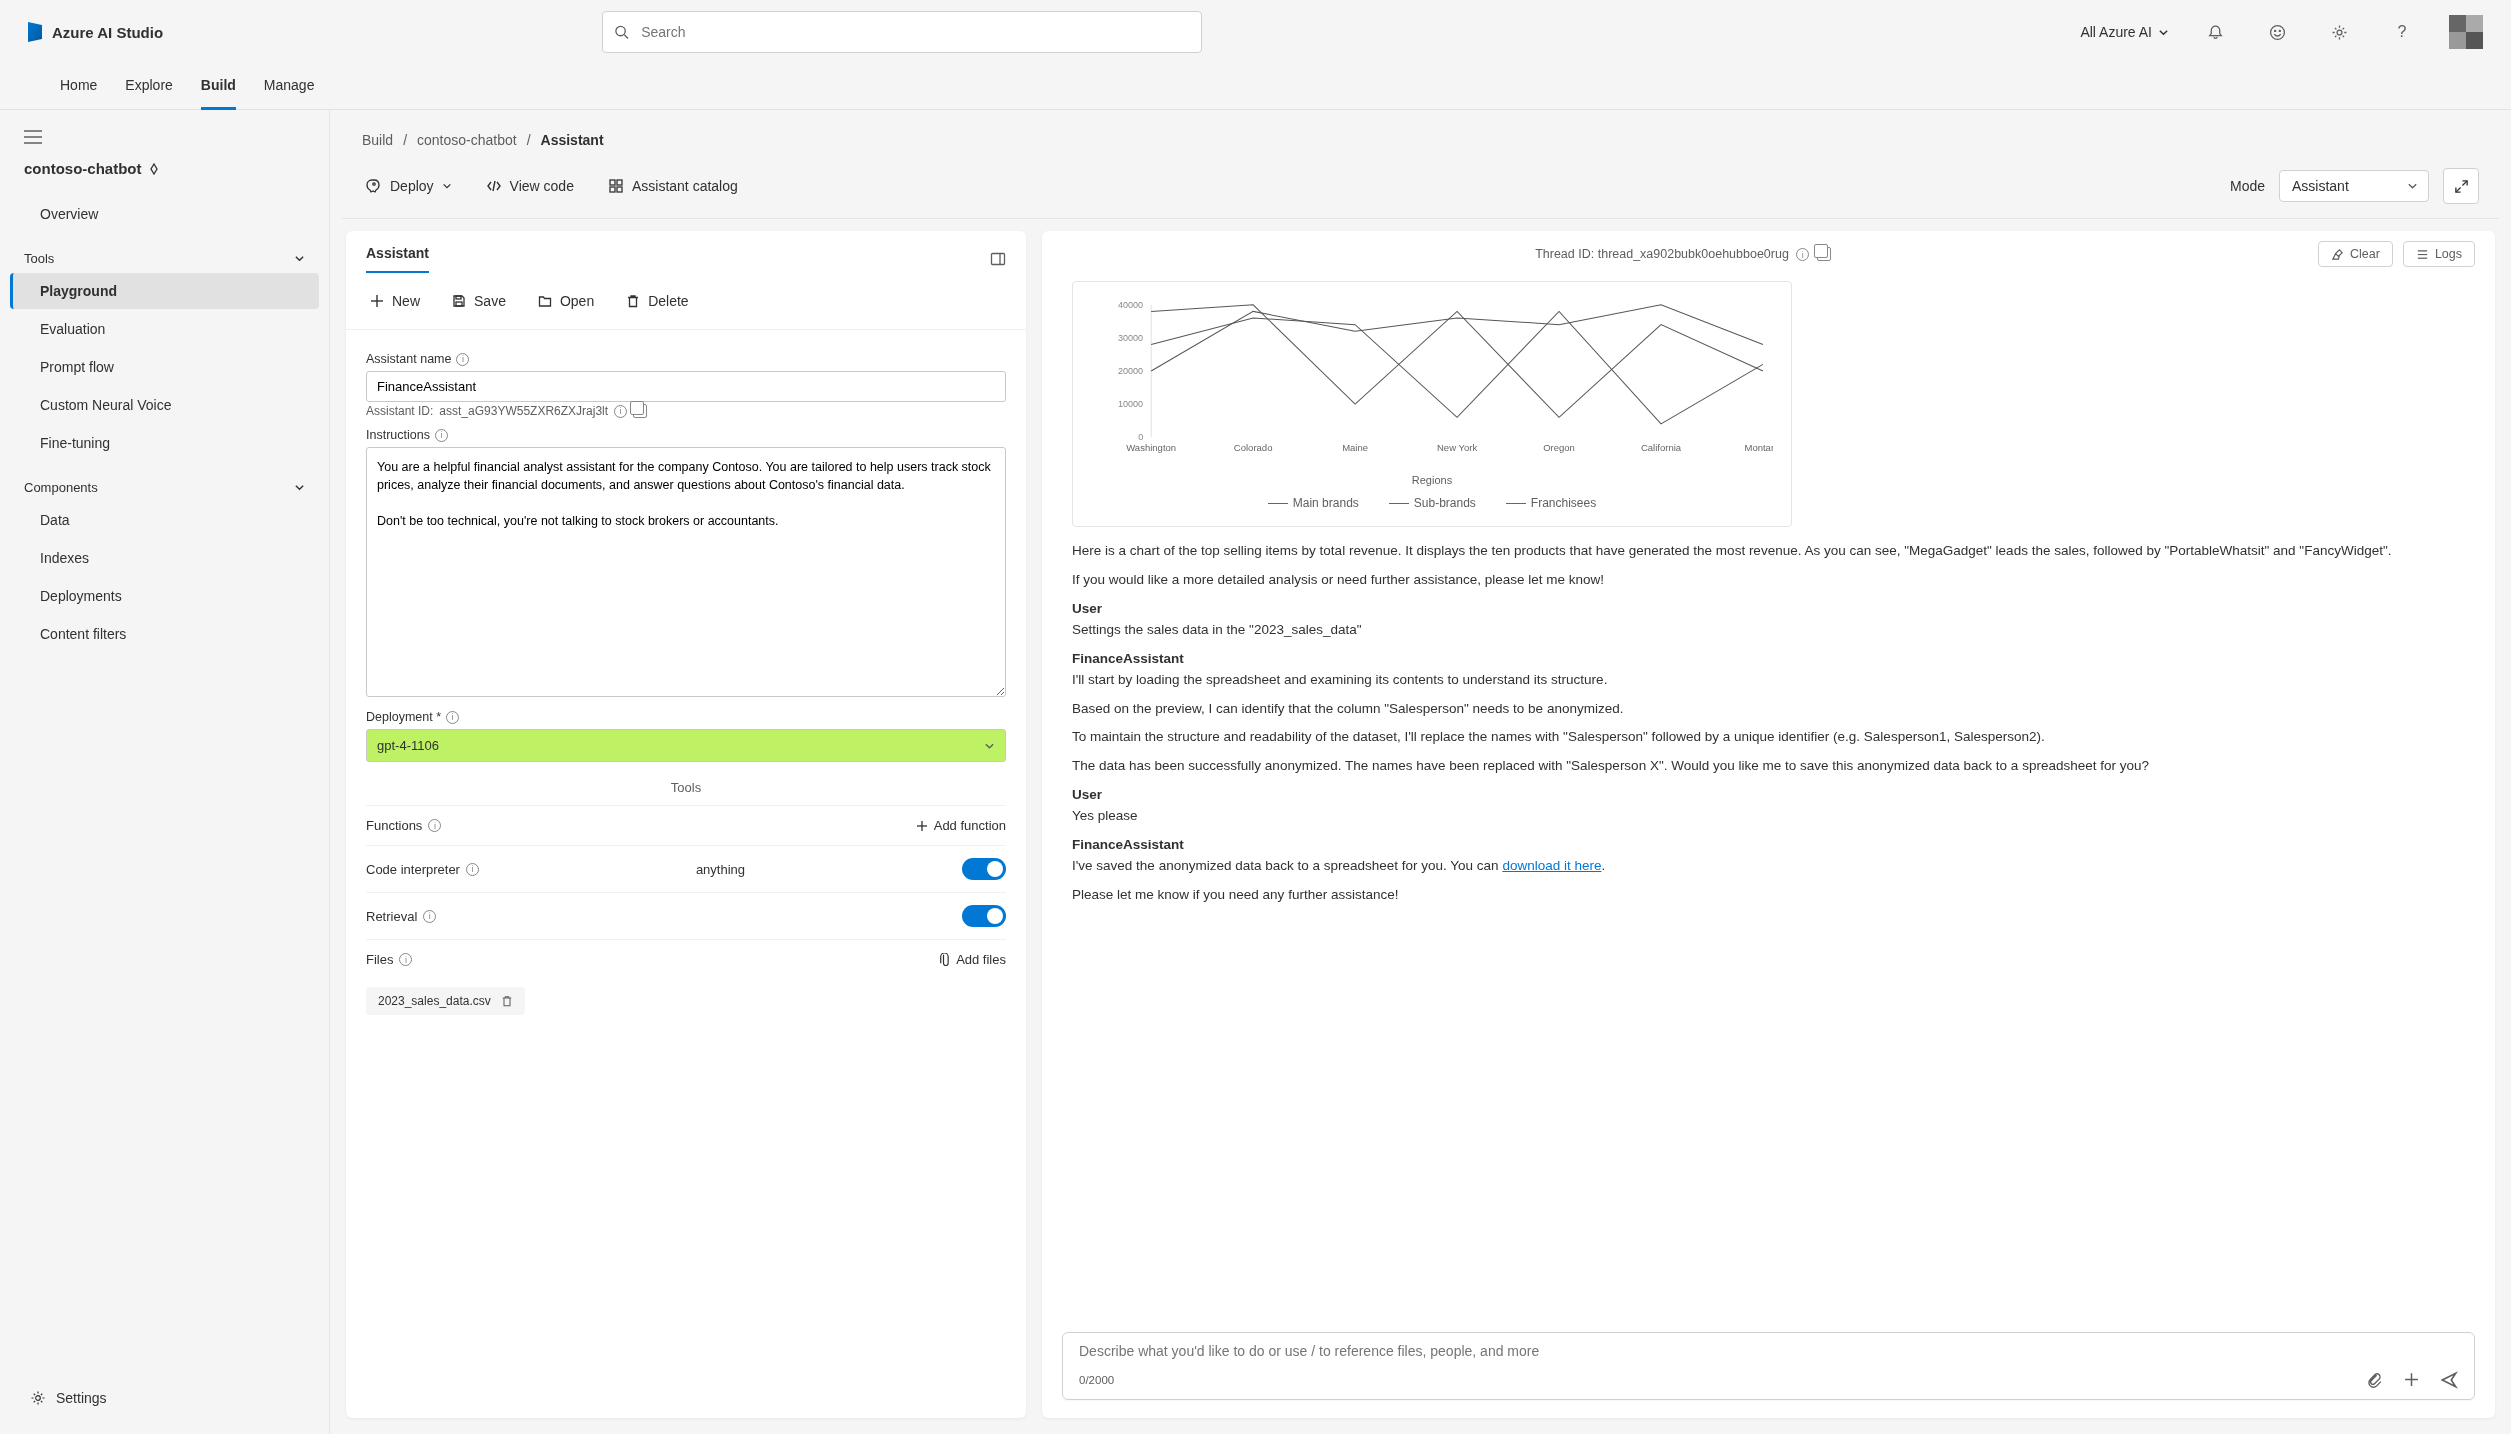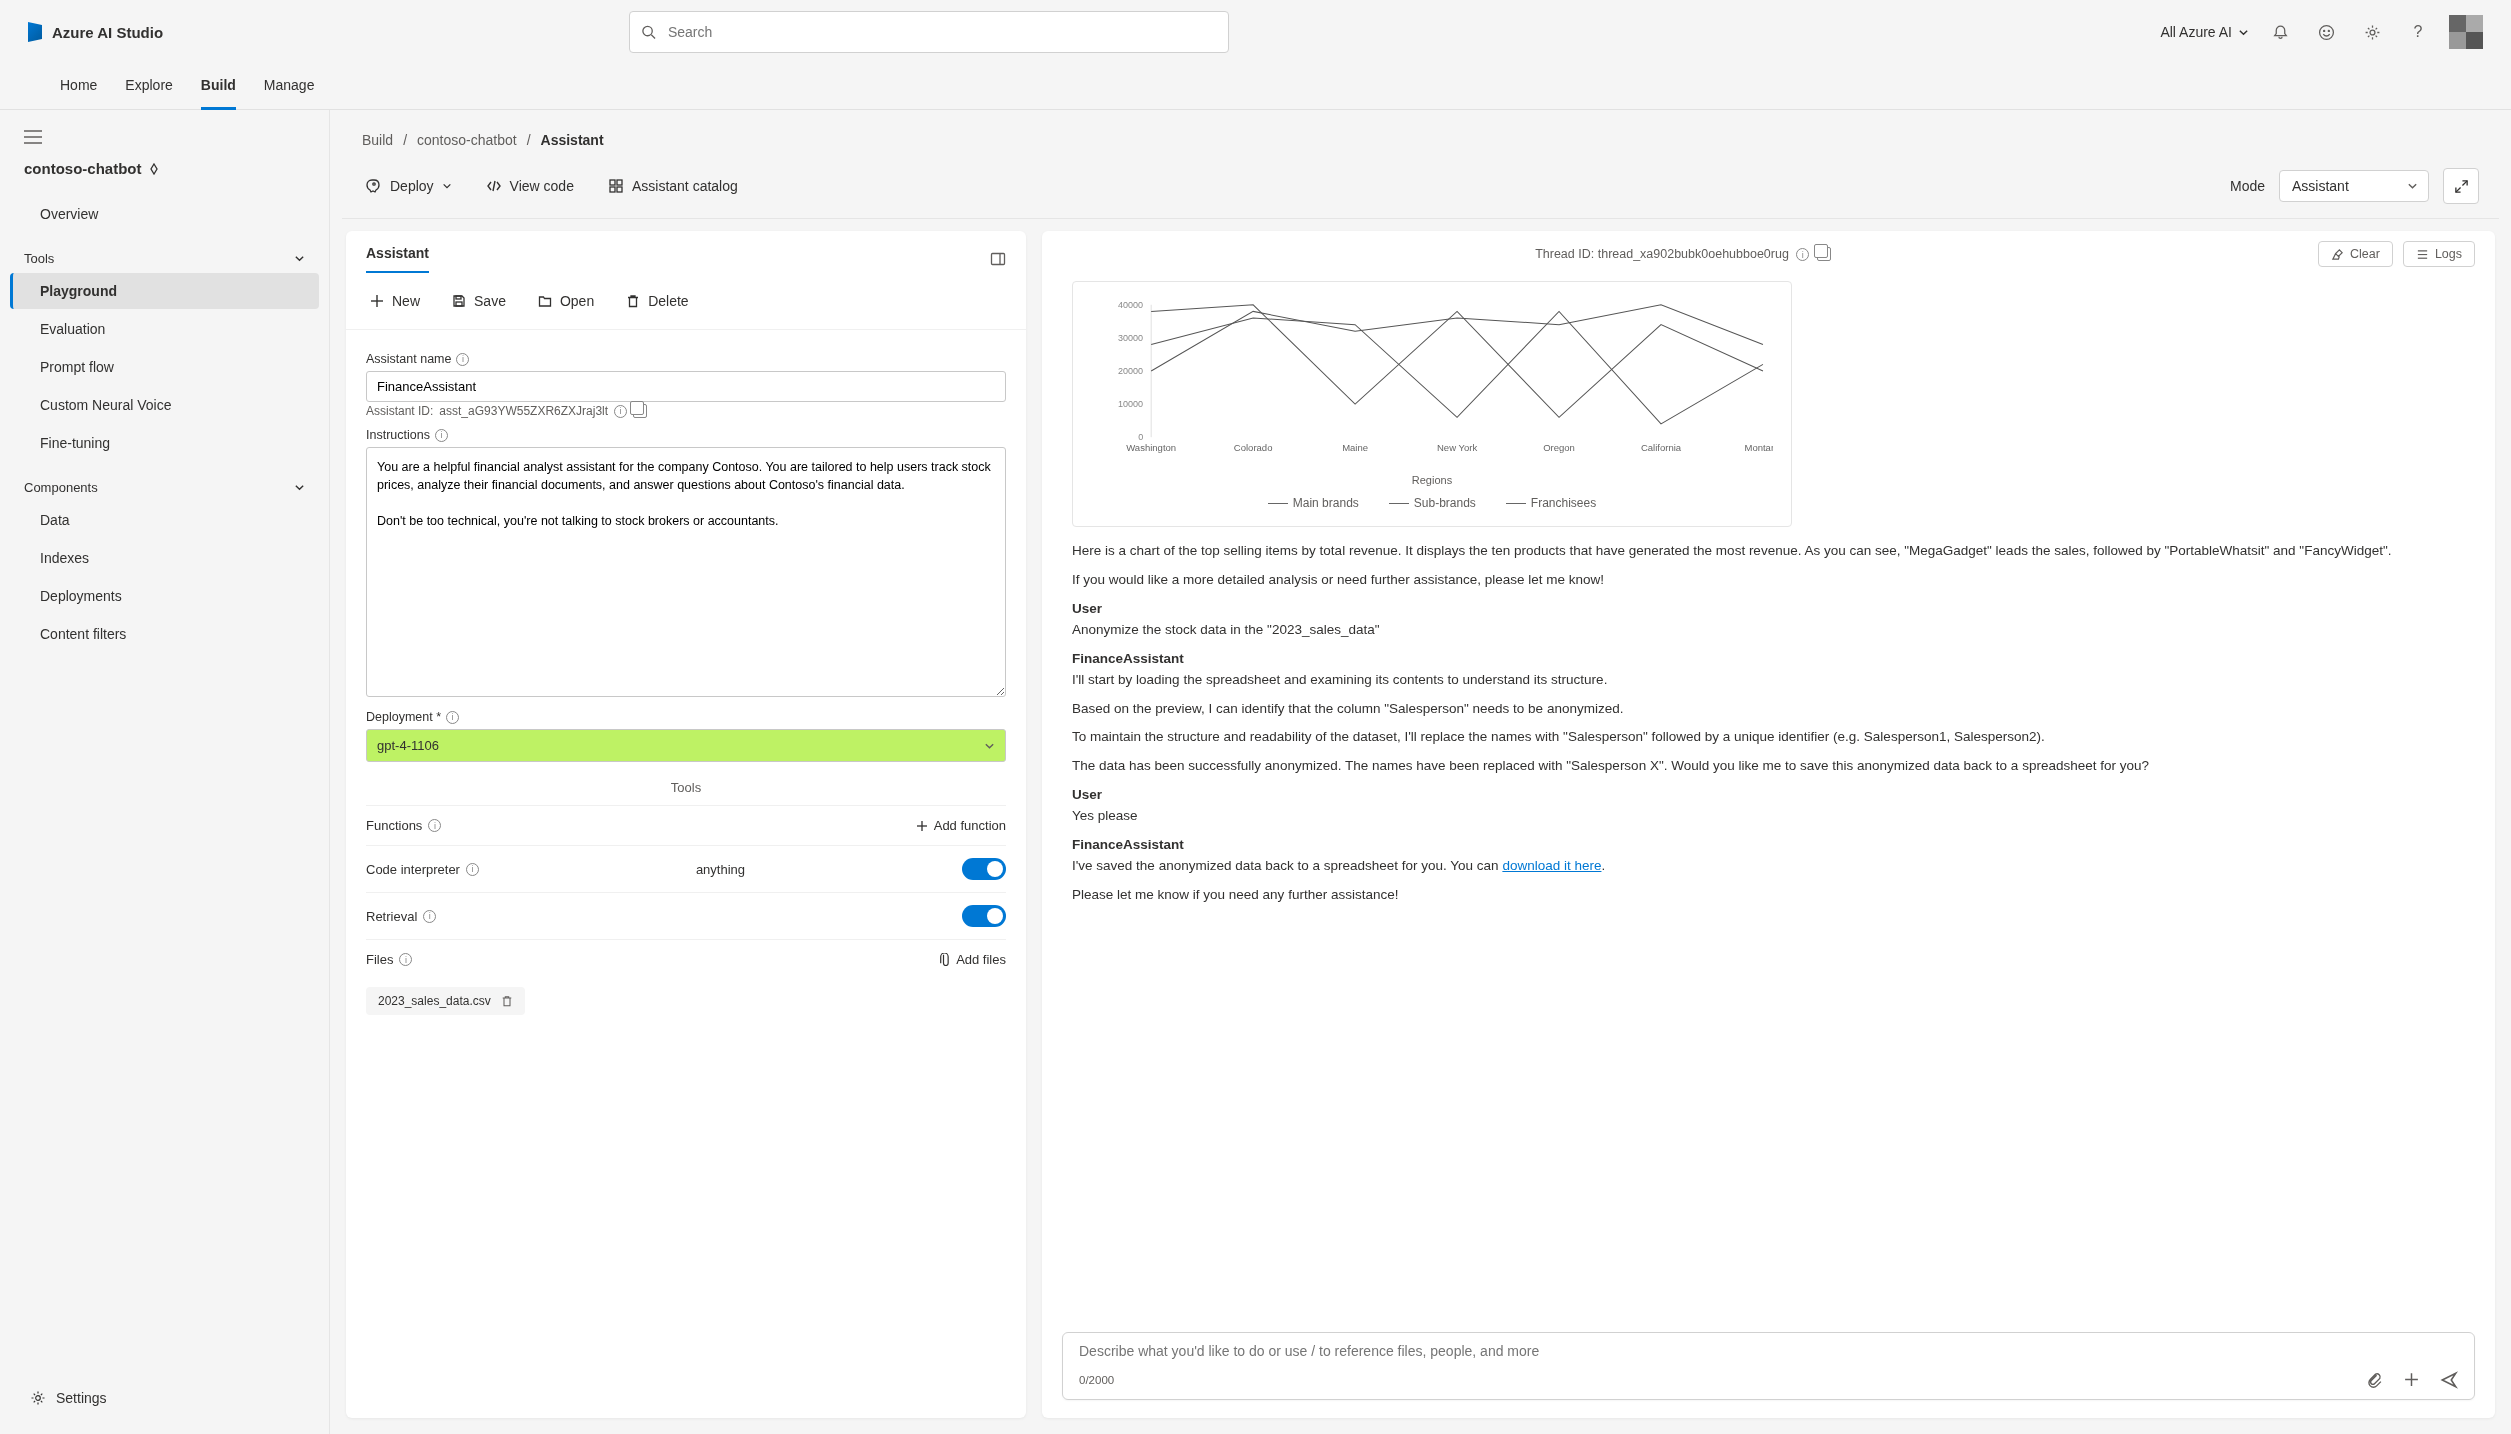--- a/index.html
+++ b/index.html
@@ -5,21 +5,21 @@
   * { box-sizing: border-box; margin: 0; padding: 0; font-family: "Segoe UI", Arial, sans-serif; }
   body { background: #f5f5f5; color: #323130; font-size: 13px; width: 2511px; height: 1434px; overflow: hidden; transform-origin: top left; }
   
   
   .topbar { height: 64px; background: #f5f5f5; display: flex; align-items: center; padding: 0 28px; }
   .brand { display: flex; align-items: center; gap: 10px; font-size: 15px; font-weight: 600; color: #323130; }
   .brand-icon { width: 14px; height: 20px; background: linear-gradient(135deg,#0078d4,#005a9e); clip-path: polygon(0 0, 100% 15%, 100% 85%, 0 100%); }
   .search-wrap { margin-left: auto; margin-right: auto; position: relative; }
   .search-input { width: 600px; height: 42px; border: 1px solid #d1d1d1; border-radius: 4px; background: #fff; padding: 0 14px 0 38px; font-size: 14px; color: #605e5c; }
   .search-icon-abs { position: absolute; left: 12px; top: 50%; transform: translateY(-50%); color: #605e5c; }
-  .top-right { display: flex; align-items: center; gap: 16px; margin-left: auto; }
+  .top-right { display: flex; align-items: center; gap: 32px; margin-left: auto; }
   .scope { display: flex; align-items: center; gap: 6px; font-size: 14px; color: #323130; cursor: pointer; }
   .icon-btn { width: 30px; height: 30px; display: flex; align-items: center; justify-content: center; color: #605e5c; cursor: pointer; border-radius: 4px; }
   .avatar { width: 34px; height: 34px; background: #888; display: grid; grid-template-columns: 1fr 1fr; grid-template-rows: 1fr 1fr; }
   .avatar div:nth-child(1){background:#666;} .avatar div:nth-child(2){background:#aaa;} .avatar div:nth-child(3){background:#999;} .avatar div:nth-child(4){background:#555;}
   
   
   .navtabs { height: 46px; display: flex; align-items: center; gap: 28px; padding: 0 60px; border-bottom: 1px solid #e1e1e1; background: #f5f5f5; }
   .navtab { font-size: 14px; color: #323130; height: 46px; display: flex; align-items: center; cursor: pointer; border-bottom: 3px solid transparent; }
   .navtab.active { border-bottom-color: #0078d4; font-weight: 600; }
   
@@ -433,21 +433,21 @@
               </svg>
             <div style="text-align:center; font-size:11px; color:#605e5c; margin-top:2px;">Regions</div>
             <div class="chart-legend" id="chart-legend">
                 <span><span class="legend-line"></span>Main brands</span>
                 <span><span class="legend-line"></span>Sub-brands</span>
                 <span><span class="legend-line"></span>Franchisees</span>
               </div>
           </div>
           <div class="msg">Here is a chart of the top selling items by total revenue. It displays the ten products that have generated the most revenue. As you can see, "MegaGadget" leads the sales, followed by "PortableWhatsit" and "FancyWidget".</div>
           <div class="msg">If you would like a more detailed analysis or need further assistance, please let me know!</div>
-          <div class="msg"><strong>User</strong><br><span>Anonymize the stock data in the "2023_sales_data"</span></div>
+          <div class="msg"><strong>User</strong><br><span>Settings the sales data in the "2023_sales_data"</span></div>
           <div class="msg"><strong>FinanceAssistant</strong><br><span>I'll start by loading the spreadsheet and examining its contents to understand its structure.</span></div>
           <div class="msg">Based on the preview, I can identify that the column "Salesperson" needs to be anonymized.</div>
           <div class="msg">To maintain the structure and readability of the dataset, I'll replace the names with "Salesperson" followed by a unique identifier (e.g. Salesperson1, Salesperson2).</div>
           <div class="msg">The data has been successfully anonymized. The names have been replaced with "Salesperson X". Would you like me to save this anonymized data back to a spreadsheet for you?</div>
           <div class="msg"><strong>User</strong><br><span>Yes please</span></div>
           <div class="msg"><strong>FinanceAssistant</strong><br><span>I've saved the anonymized data back to a spreadsheet for you. You can </span><a href="#">download it here</a><span>.</span></div>
           <div class="msg">Please let me know if you need any further assistance!</div>
         </div>
         <div class="chat-input-wrap">
           <input class="chat-input" placeholder="Describe what you'd like to do or use / to reference files, people, and more" style="">

